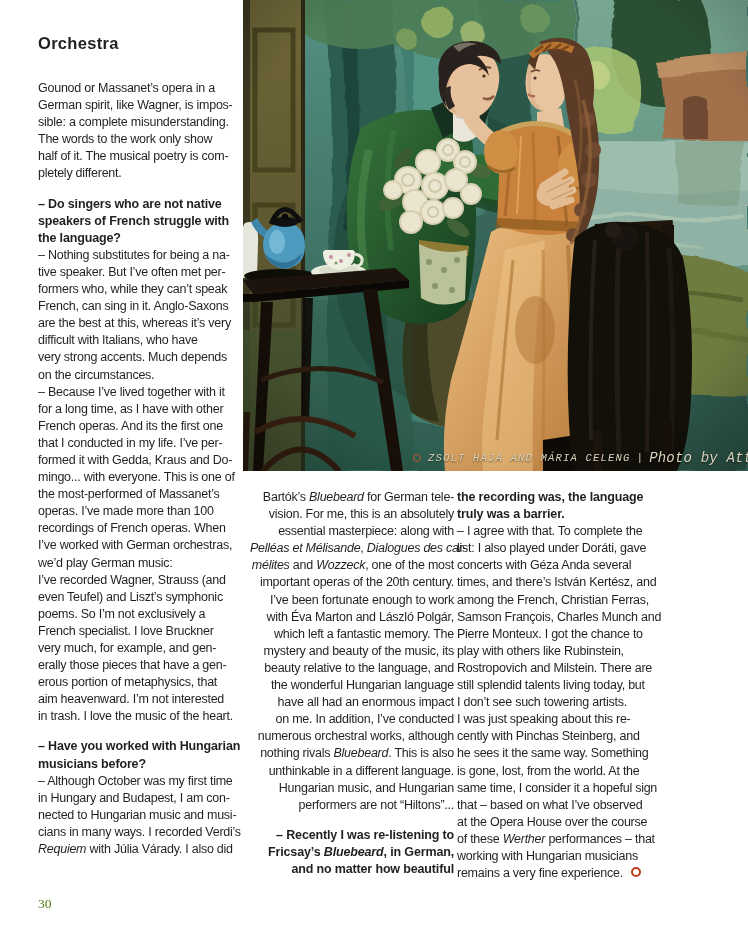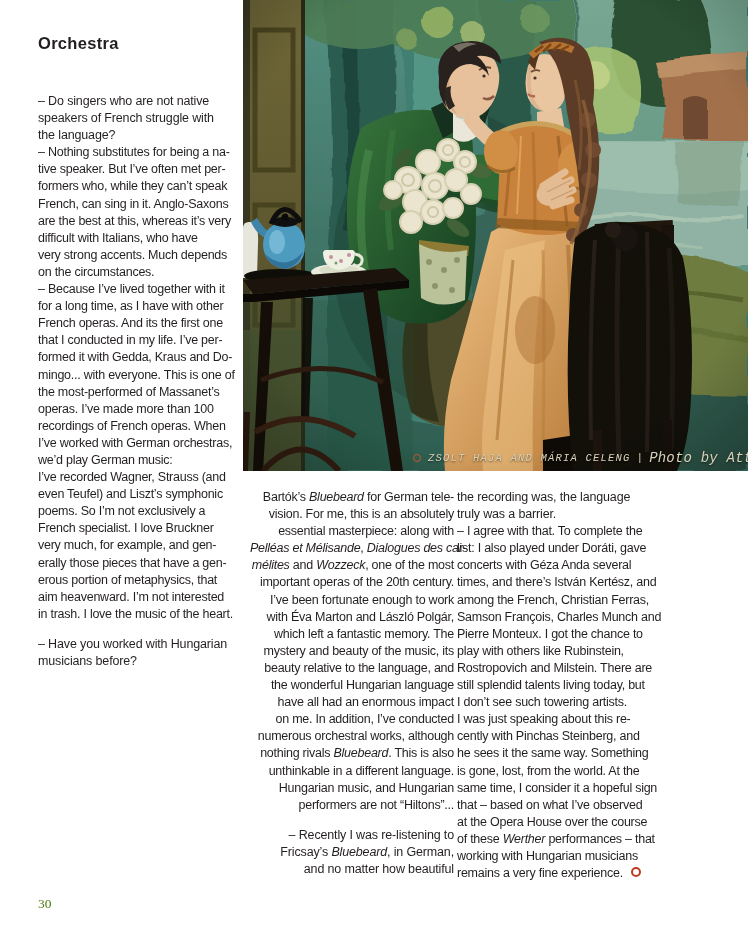--- a/index.html
+++ b/index.html
@@ -5,21 +5,21 @@
   html,body{margin:0;padding:0;background:#9a9a9a;}
   .page{position:relative;width:748px;height:945px;background:#ffffff;margin:0 auto;overflow:hidden;
         font-family:"Liberation Sans",sans-serif;color:#231f20;}
   .heading{position:absolute;left:38px;top:34px;font-size:16.5px;font-weight:700;letter-spacing:.3px;}
   .tcol{position:absolute;font-size:12.5px;line-height:17.1px;letter-spacing:-0.25px;}
   .col-left{left:38px;top:80px;width:204px;}
   .col-mid{left:250px;top:489px;width:204px;text-align:right;}
   .col-right{left:457px;top:489px;width:204px;}
   .tblock{margin:0;white-space:nowrap;}
   .tblock.spaced{margin-top:13px;}
-  .tblock.bold{font-weight:400;letter-spacing:-0.15px;}
+  .tblock.bold{font-weight:700;letter-spacing:-0.15px;}
   em{font-style:italic;}
   .end-ring{display:inline-block;width:6px;height:6px;border:2px solid #bf3a1f;border-radius:50%;
             margin-left:5px;vertical-align:baseline;}
   .photo-wrap{position:absolute;left:243px;top:0;width:505px;height:471px;overflow:hidden;background:#3f7a6e;}
   .photo-wrap svg{display:block;}
   .photo-caption{position:absolute;left:170px;bottom:5px;display:flex;align-items:center;white-space:nowrap;
                  color:#d9d2ba;font-family:Liberation Mono, monospace;font-style:italic;
                  text-shadow:0 1px 2px rgba(0,0,0,.55);}
   .cap-ring{width:6px;height:6px;border:1.5px solid #c2562c;border-radius:50%;margin-right:7px;flex:none;}
   .cap-names{font-size:10.5px;letter-spacing:1.2px;margin-right:6px;}
@@ -280,24 +280,26 @@
 
     <div class="photo-caption">
       <span class="cap-ring"></span>
       <span class="cap-names">ZSOLT HAJA AND MÁRIA CELENG</span>
       <span class="cap-sep">|</span>
       <span class="cap-credit">Photo by Attila Nagy</span>
     </div>
   </div>
 
   <div class="tcol col-left">
+      <p class="tblock">Gounod or Massanet’s opera in a<br>German spirit, like Wagner, is impos-<br>sible: a complete misunderstanding.<br>The words to the work only show<br>half of it. The musical poetry is com-<br>pletely different.</p>
       <p class="tblock bold spaced">– Do singers who are not native<br>speakers of French struggle with<br>the language?</p>
       <p class="tblock">– Nothing substitutes for being a na-<br>tive speaker. But I’ve often met per-<br>formers who, while they can’t speak<br>French, can sing in it. Anglo-Saxons<br>are the best at this, whereas it’s very<br>difficult with Italians, who have<br>very strong accents. Much depends<br>on the circumstances.</p>
       <p class="tblock">– Because I’ve lived together with it<br>for a long time, as I have with other<br>French operas. And its the first one<br>that I conducted in my life. I’ve per-<br>formed it with Gedda, Kraus and Do-<br>mingo... with everyone. This is one of<br>the most-performed of Massanet’s<br>operas. I’ve made more than 100<br>recordings of French operas. When<br>I’ve worked with German orchestras,<br>we’d play German music:<br>I’ve recorded Wagner, Strauss (and<br>even Teufel) and Liszt’s symphonic<br>poems. So I’m not exclusively a<br>French specialist. I love Bruckner<br>very much, for example, and gen-<br>erally those pieces that have a gen-<br>erous portion of metaphysics, that<br>aim heavenward. I’m not interested<br>in trash. I love the music of the heart.</p>
       <p class="tblock bold spaced">– Have you worked with Hungarian<br>musicians before?</p>
+      <p class="tblock">– Although October was my first time<br>in Hungary and Budapest, I am con-<br>nected to Hungarian music and musi-<br>cians in many ways. I recorded Verdi’s<br><em>Requiem</em> with Júlia Várady. I also did</p>
     </div>
   <div class="tcol col-mid">
       <p class="tblock">Bartók’s <em>Bluebeard</em> for German tele-<br>vision. For me, this is an absolutely<br>essential masterpiece: along with<br><em>Pelléas et Mélisande</em>, <em>Dialogues des car-</em><br><em>mélites</em> and <em>Wozzeck</em>, one of the most<br>important operas of the 20th century.<br>I’ve been fortunate enough to work<br>with Éva Marton and László Polgár,<br>which left a fantastic memory. The<br>mystery and beauty of the music, its<br>beauty relative to the language, and<br>the wonderful Hungarian language<br>have all had an enormous impact<br>on me. In addition, I’ve conducted<br>numerous orchestral works, although<br>nothing rivals <em>Bluebeard</em>. This is also<br>unthinkable in a different language.<br>Hungarian music, and Hungarian<br>performers are not “Hiltons”...</p>
       <p class="tblock bold spaced">– Recently I was re-listening to<br>Fricsay’s <em>Bluebeard</em>, in German,<br>and no matter how beautiful</p>
     </div>
   <div class="tcol col-right">
       <p class="tblock bold">the recording was, the language<br>truly was a barrier.</p>
       <p class="tblock">– I agree with that. To complete the<br>list: I also played under Doráti, gave<br>concerts with Géza Anda several<br>times, and there’s István Kertész, and<br>among the French, Christian Ferras,<br>Samson François, Charles Munch and<br>Pierre Monteux. I got the chance to<br>play with others like Rubinstein,<br>Rostropovich and Milstein. There are<br>still splendid talents living today, but<br>I don’t see such towering artists.<br>I was just speaking about this re-<br>cently with Pinchas Steinberg, and<br>he sees it the same way. Something<br>is gone, lost, from the world. At the<br>same time, I consider it a hopeful sign<br>that – based on what I’ve observed<br>at the Opera House over the course<br>of these <em>Werther</em> performances – that<br>working with Hungarian musicians<br>remains a very fine experience. <span class="end-ring"></span></p>
     </div>
 

